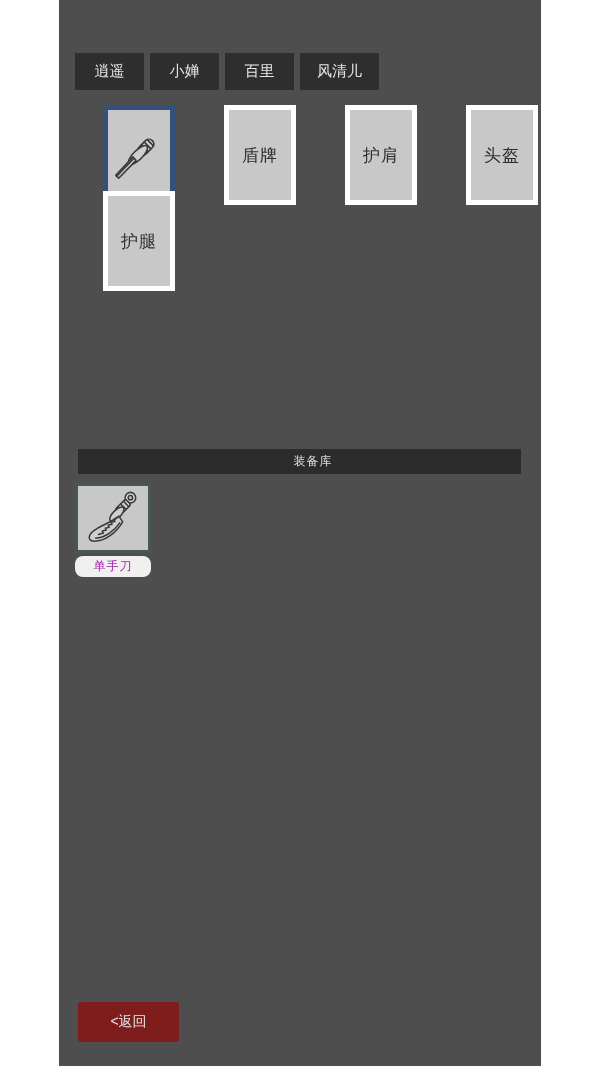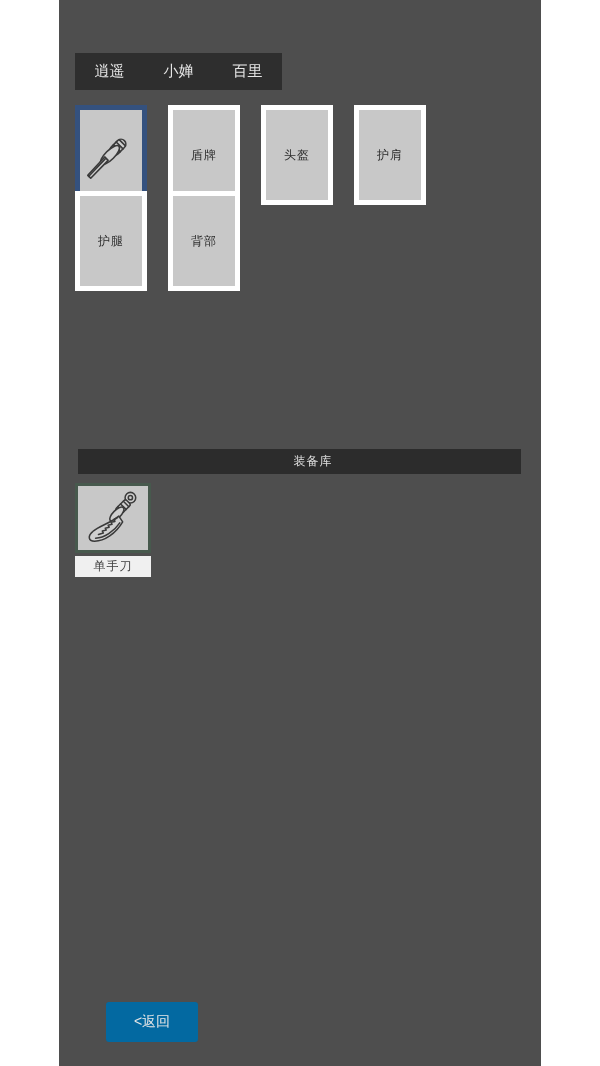--- a/index.html
+++ b/index.html
@@ -1,62 +1,63 @@
 <!DOCTYPE html>
 <html><head>
 <meta charset="utf-8">
 <style>
   * { margin:0; padding:0; box-sizing:border-box; }
   html,body { width:600px; height:1066px; background:#ffffff; font-family:"Liberation Sans", sans-serif; }
   .stage { position:relative; width:600px; height:1066px; background:#ffffff; overflow:hidden; }
   .viewport { position:absolute; left:59px; top:0; width:482px; height:1066px; background:#4e4e4e; }
 
   
-  .tabs { position:absolute; left:16px; top:53px; display:flex; }
+  .tabs { position:absolute; left:16px; top:53px; display:flex; gap:6px; }
   .tab { height:37px; background:#2e2e2e; color:#e6e6e6; border:none; font-size:15px;
          font-family:"Liberation Sans", sans-serif; display:flex; align-items:center; justify-content:center; }
   .tab.w2 { width:69px; }
   .tab.w3 { width:79px; }
 
   
   .slot-row { position:absolute; left:16px; display:flex; gap:21px; }
   .slot-row.r1 { top:105px; }
   .slot-row.r2 { top:191px; }
   .slot { width:72px; height:100px; border:5px solid #ffffff; background:#c8c8c8; color:#2d2d2d;
-          font-size:12px; display:flex; align-items:center; justify-content:center; letter-spacing:1px; }
+          font-size:17px; display:flex; align-items:center; justify-content:center; letter-spacing:1px;margin-left:28px; }
   .slot.selected { border-color:#34517e; }
   .slot svg { width:58px; height:58px; display:block; }
 
   
   .inv-header { position:absolute; left:19px; top:449px; width:443px; height:25px; background:#2c2c2c;
                 color:#e0e0e0; font-size:12px; display:flex; align-items:center; justify-content:center;
                 letter-spacing:1px;padding-left:27px; }
   .inv-item { position:absolute; left:16px; top:483px; width:76px; }
   .inv-item .icon-box { width:76px; height:70px; border:3px solid #47594d; background:#c8c8c8;
                         display:flex; align-items:center; justify-content:center; }
   .inv-item .icon-box svg { width:60px; height:58px; display:block; }
-  .inv-item .item-label { margin-top:3px; width:76px; height:21px; background:#f0f0f0; color:#404040;
+  .inv-item .item-label { margin-top:3px; width:76px; height:21px; background:#f0f0f0; color:#a21caf;
                           font-size:12px; display:flex; align-items:center; justify-content:center;
-                          letter-spacing:1px; }
+                          letter-spacing:1px;border-radius:8px; }
 
   
-  .back-btn { position:absolute; left:19px; top:1002px; width:92px; height:40px; background:#0369a1;
+  .back-btn { position:absolute; left:19px; top:1002px; width:101px; height:40px; background:#7f1d1d;
               border:none; border-radius:3px; color:#e6e6e6; font-size:14px;
-              font-family:"Liberation Sans", sans-serif; display:flex; align-items:center; justify-content:center;margin-left:28px; }
+              font-family:"Liberation Sans", sans-serif; display:flex; align-items:center; justify-content:center; }
 </style>
 </head>
 <body>
 
 <div class="stage">
   <div class="viewport">
 
     <div class="tabs">
       <button class="tab w2">逍遥</button>
       <button class="tab w2">小婵</button>
       <button class="tab w2">百里</button>
+      <button class="tab w3">风清儿</button>
     </div>
 
     <div class="slot-row r1">
       <div class="slot selected">
         <span>
           <svg viewBox="0 0 60 60" fill="none" stroke="#3a3a3a" stroke-width="1.7" stroke-linejoin="round" stroke-linecap="round">
 
             <g transform="rotate(-45 29 30)">
               <rect x="31" y="25" width="19" height="10" rx="5" fill="#cfcfcf"></rect>
               <line x1="35" y1="25.4" x2="35" y2="34.6"></line>
@@ -69,33 +70,30 @@
 
             <polygon points="23.5,32 27,35.5 9,54 6,51" fill="#cfcfcf"></polygon>
             <line x1="24" y1="34" x2="7" y2="52"></line>
           </svg>
         </span>
       </div>
       <div class="slot">
         <span>盾牌</span>
       </div>
       <div class="slot">
-        <span>头盔</span>
+        <span>护肩</span>
       </div>
       <div class="slot">
-        <span>护肩</span>
+        <span>头盔</span>
       </div>
     </div>
 
     <div class="slot-row r2">
       <div class="slot">
         <span>护腿</span>
-      </div>
-      <div class="slot">
-        <span>背部</span>
       </div>
     </div>
 
     <div class="inv-header">
       <span>装备库</span>
     </div>
 
     <div class="inv-item">
       <div class="icon-box">
         <span>

